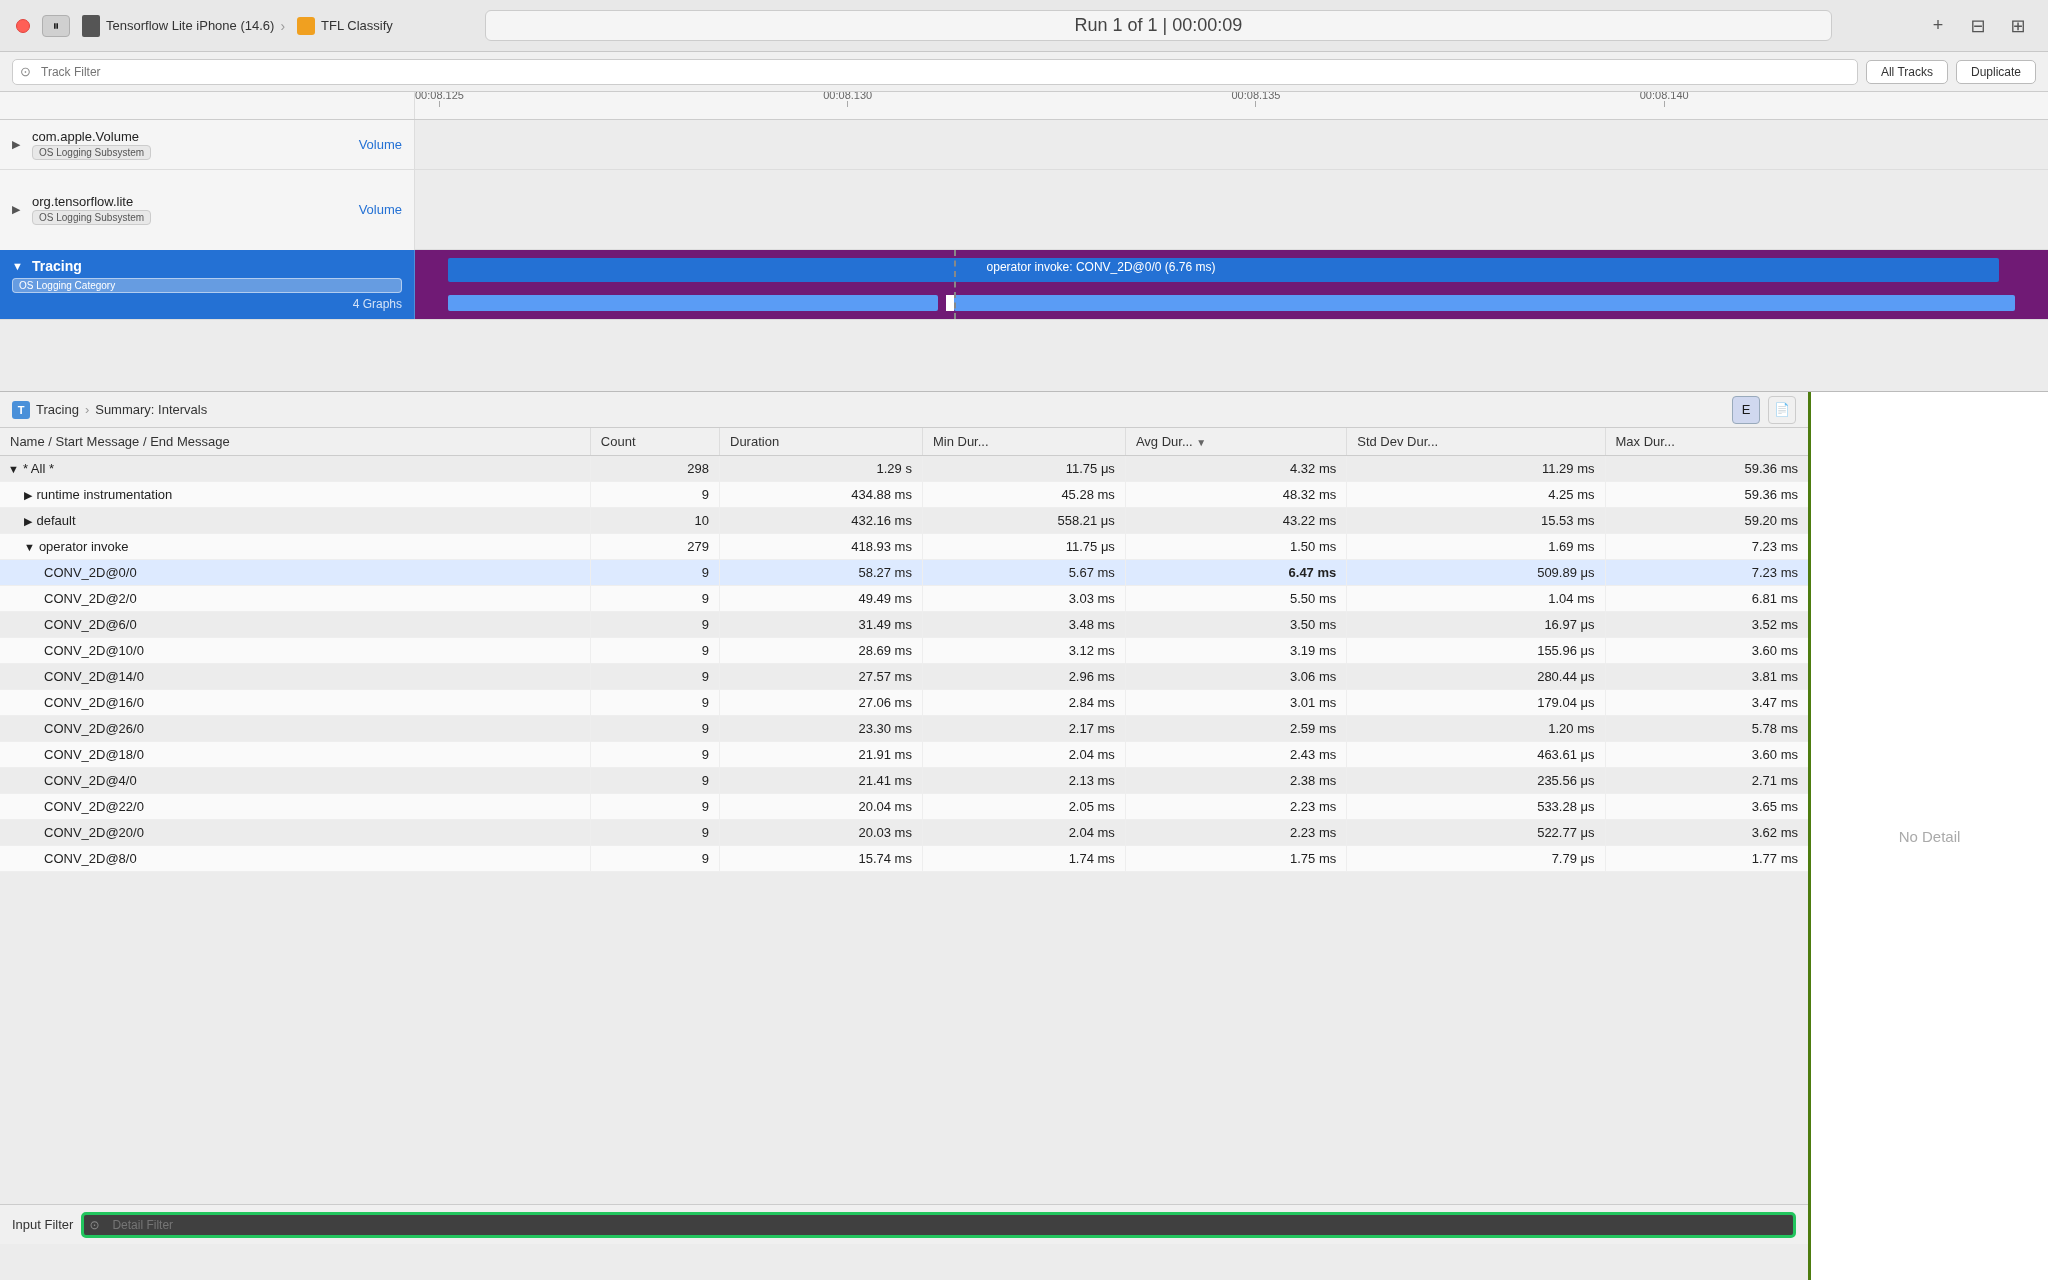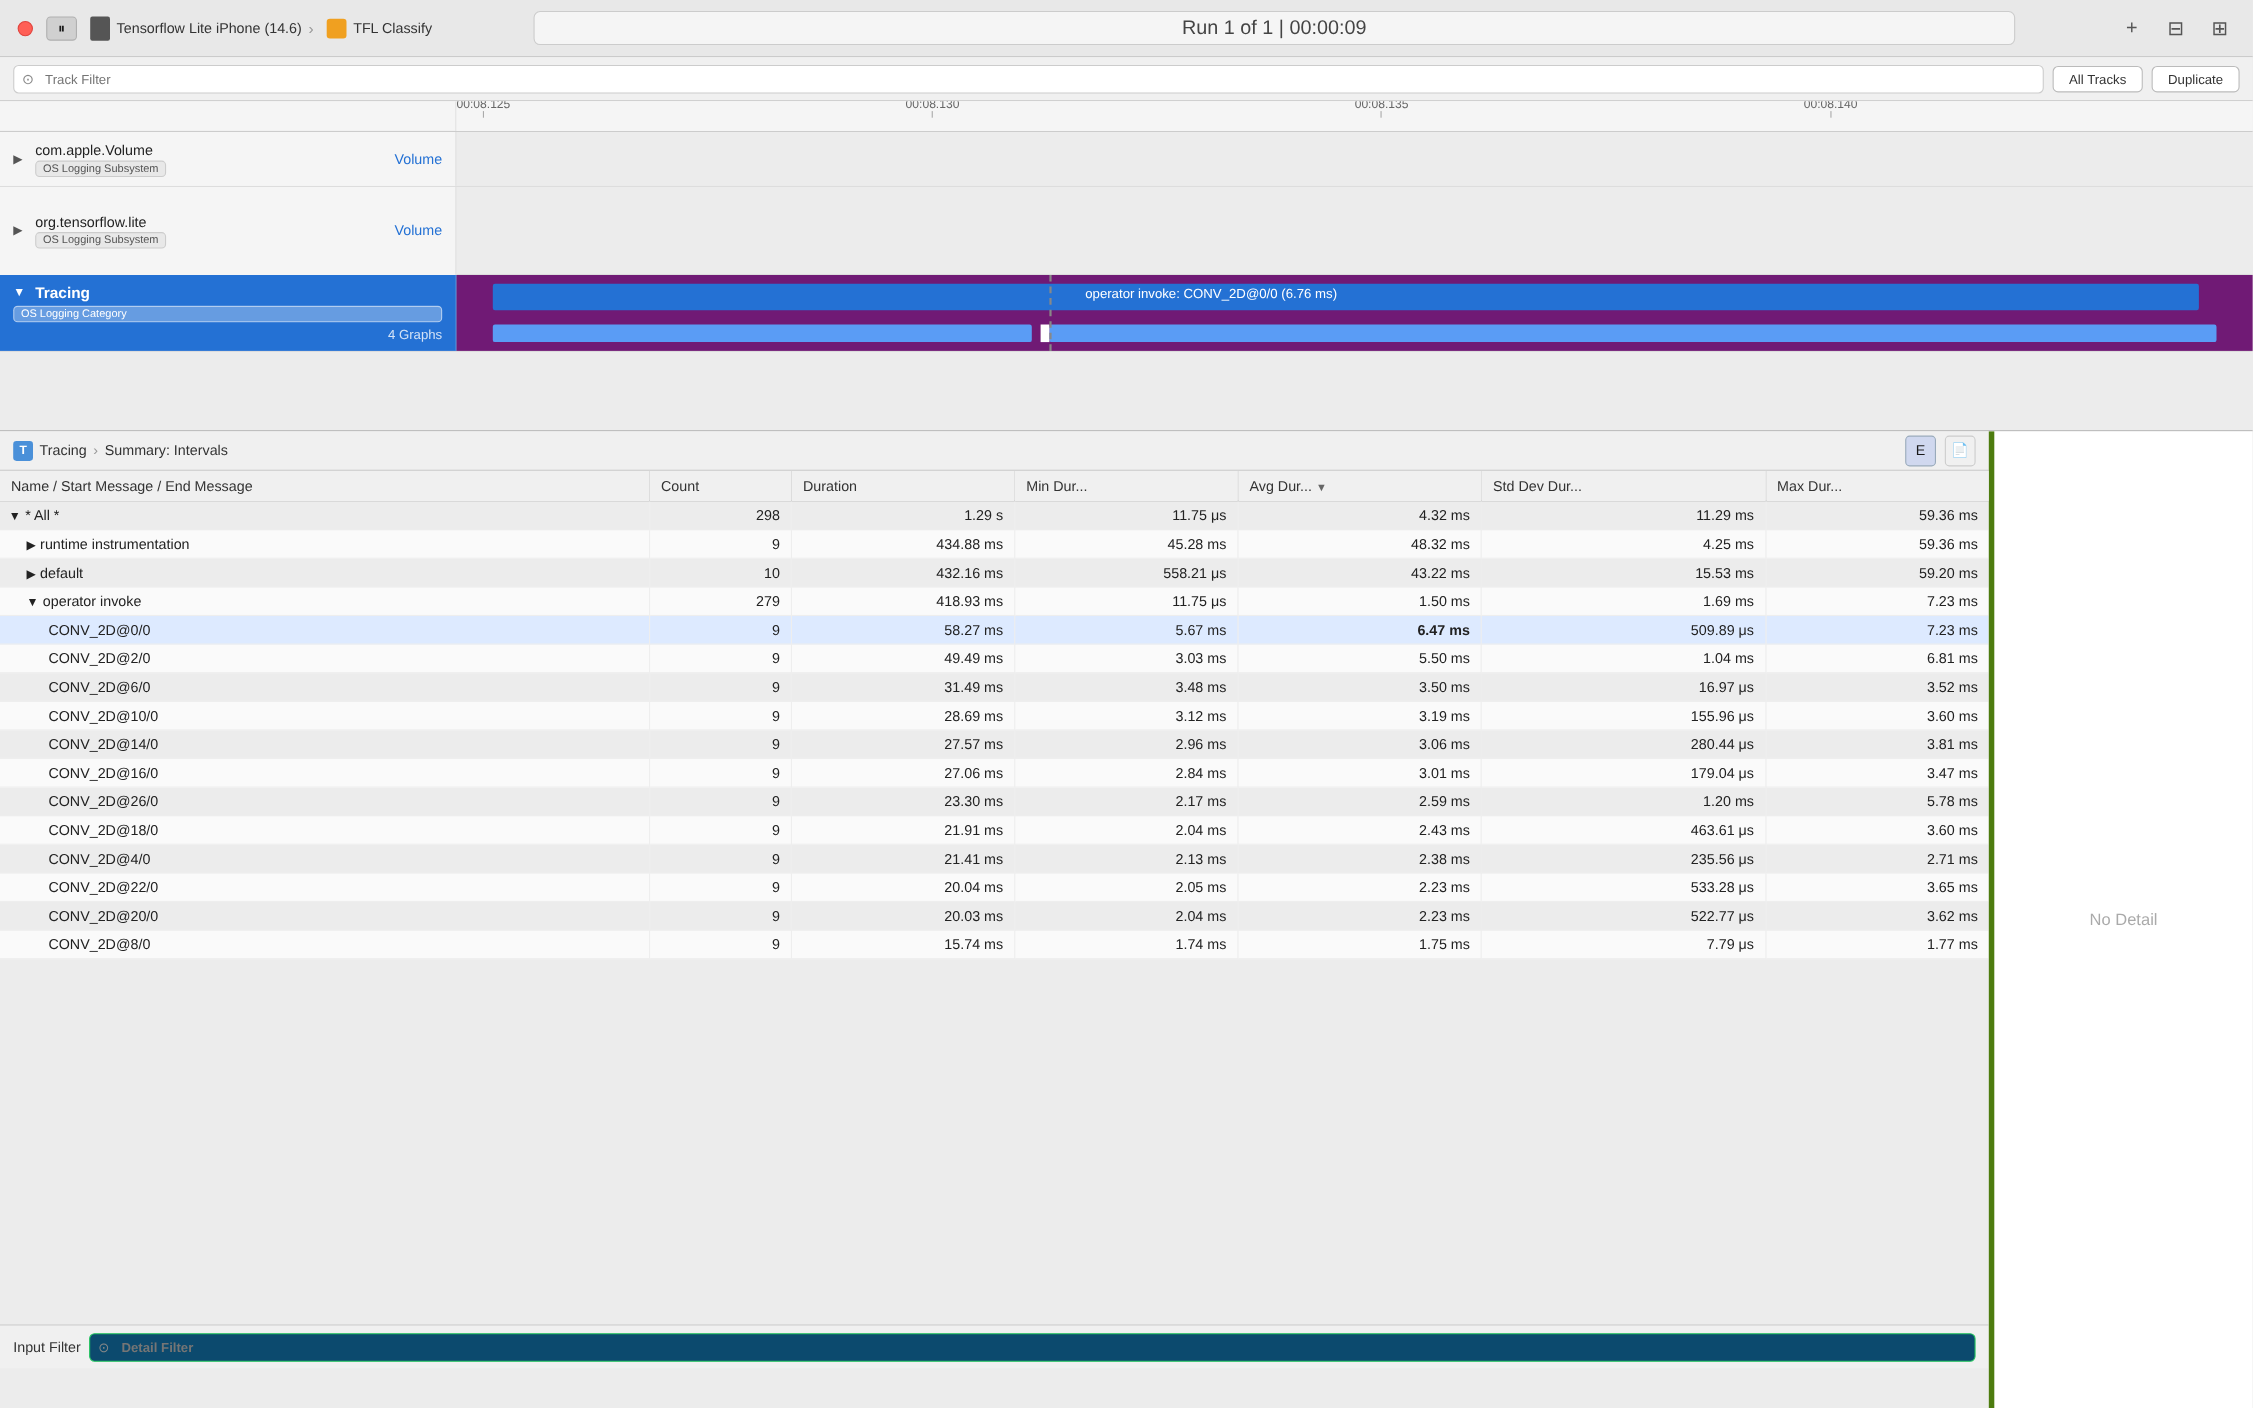--- a/index.html
+++ b/index.html
@@ -123,32 +123,32 @@
     .data-table td:last-child { border-right: none; }
     .data-table tr:nth-child(even) { background: #fafafa; }
     .data-table tr.selected td { background: #ddeaff; }
     .num-col { text-align: right; }
     .sort-arrow { font-size: 10px; color: #666; }
 
     
     .main-container { display: flex; flex-direction: column; height: calc(1280px - 52px); }
     .top-section { height: 340px; display: flex; flex-direction: column; border-bottom: 1px solid #bbb; }
     .bottom-section { flex: 1; display: flex; overflow: hidden; }
-    .detail-section { width: 240px; border-left: 5px solid #4d7c0f; display: flex; align-items: center; justify-content: center; background: #fff; }
+    .detail-section { width: 240px; border-left: 3px solid #4d7c0f; display: flex; align-items: center; justify-content: center; background: #fff; }
     .no-detail { font-size: 15px; color: #aaa; }
 
     
     .input-filter-bar {
       display: flex; align-items: center; height: 40px; background: #f0f0f0;
       border-top: 1px solid #ccc; padding: 0 12px; gap: 8px;
     }
     .input-filter-label { font-size: 13px; color: #333; }
     .detail-filter-input {
-      flex: 1; height: 26px; background: #0c4a6e; border: 1px solid #22c55e;
-      border-radius: 5px; padding: 0 8px 0 28px; font-size: 12px; color: #999; font-weight: bold;
+      flex: 1; height: 26px; background: #404040; border: 3px solid #22c55e;
+      border-radius: 5px; padding: 0 8px 0 28px; font-size: 12px; color: #999;
     }
 
     .table-scroll { overflow-y: auto; max-height: calc(1280px - 52px - 340px - 40px - 36px - 36px); }
   </style>
 </head>
 <body>
 
 <div class="title-bar">
   <div class="traffic-lights">
     <div class="traffic-light red"></div>

